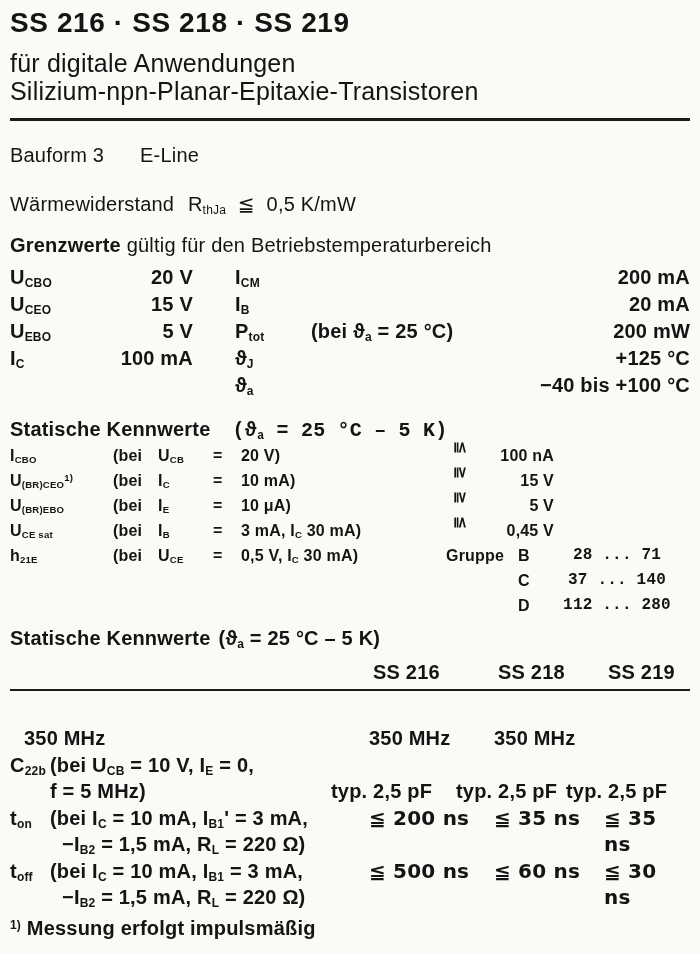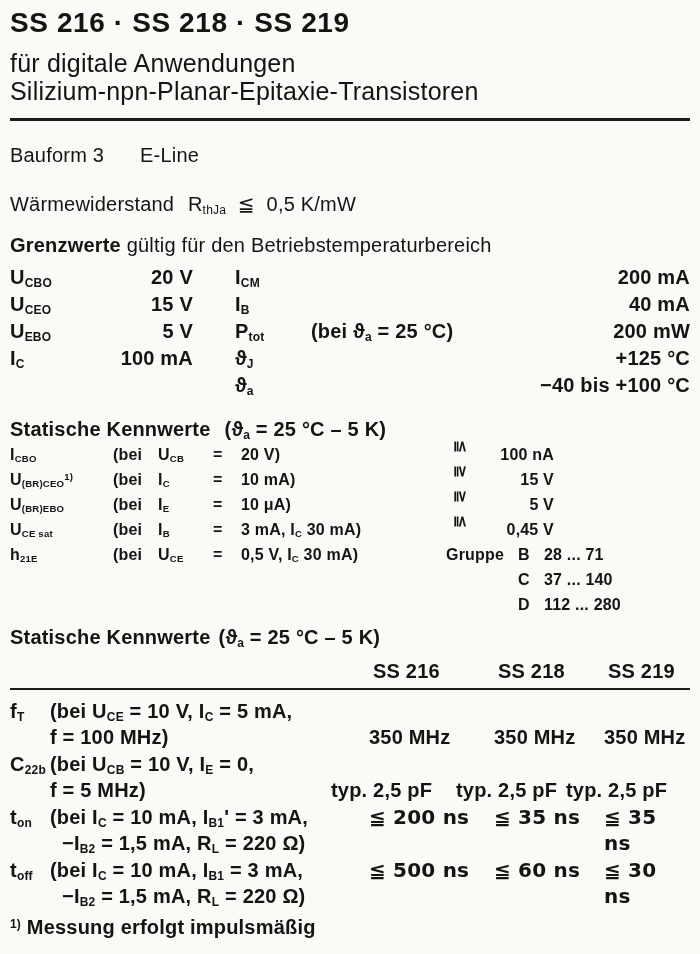--- a/index.html
+++ b/index.html
@@ -28,28 +28,28 @@
   .thermal .sign { margin:0 6px; }
   .grenz-heading { margin-top:17px; font-size:20px; line-height:24px; }
 
   .limits-table { margin-top:7px; font-size:20px; font-weight:700; }
   .lrow { display:grid; grid-template-columns:88px 95px 42px 76px 168px 1fr; line-height:27px; }
   .lrow .v1 { text-align:right; }
   .lrow .cond { font-weight:700; }
   .lrow .v2 { text-align:right; }
 
   .sec-heading { margin-top:18px; font-size:20px; line-height:25px; font-weight:700; }
-  .sec-heading .cond { margin-left:14px; }
+  .sec-heading .cond { margin-left:22px;font-family:Liberation Mono, monospace; }
 
   .static-table { font-size:16px; font-weight:700; }
   .srow { display:grid; grid-template-columns:103px 45px 55px 28px 205px 1fr; line-height:25px; }
   .srow .tail { display:grid; grid-template-columns:30px 78px 1fr; }
   .srow .tailg { display:grid; grid-template-columns:72px 26px 1fr; }
   .srow .limit { text-align:right; }
-  .srow .range { text-align:left; }
+  .srow .range { text-align:center;font-family:Liberation Mono, monospace; }
 
   .dyn-heading { margin-top:8px; font-size:20px; line-height:25px; font-weight:700; }
   .dyn-heading .cond { margin-left:8px; }
   .dyn-cols { margin-top:9px; display:grid; grid-template-columns:345px 125px 110px 1fr;
               font-size:20px; font-weight:700; line-height:24px; }
   .dyn-cols .c { padding-left:18px; }
   .dyn-table { margin-top:8px; font-size:20px; font-weight:700; }
   .drow { display:grid; grid-template-columns:345px 125px 110px 1fr; line-height:26px; margin-bottom:1px; }
   .drow .l1 { display:flex; }
   .drow .p { width:40px; flex:none; }
@@ -96,21 +96,21 @@
       <span class="p2">I<sub>CM</sub></span>
       <span class="cond"></span>
       <span class="v2">200 mA</span>
     </div>
     <div class="lrow">
       <span class="p1">U<sub>CEO</sub></span>
       <span class="v1">15 V</span>
       <span></span>
       <span class="p2">I<sub>B</sub></span>
       <span class="cond"></span>
-      <span class="v2">40 mA</span>
+      <span class="v2">20 mA</span>
     </div>
     <div class="lrow">
       <span class="p1">U<sub>EBO</sub></span>
       <span class="v1">5 V</span>
       <span></span>
       <span class="p2">P<sub>tot</sub></span>
       <span class="cond">(bei ϑ<sub>a</sub> = 25 °C)</span>
       <span class="v2">200 mW</span>
     </div>
     <div class="lrow">
@@ -230,27 +230,20 @@
     <span></span>
     <span class="c">SS 216</span>
     <span class="c">SS 218</span>
     <span class="c">SS 219</span>
   </div>
   <div class="rule-thin"></div>
 
   <div class="dyn-table">
 
     <div class="drow">
-      <div class="lab">
-        <div class="l1">
-          <span class="p">f<sub>T</sub></span>
-          <span>(bei U<sub>CE</sub> = 10 V, I<sub>C</sub> = 5 mA,</span>
-        </div>
-        <div class="l2">f = 100 MHz)</div>
-      </div>
       <div class="vc on2">350 MHz</div>
       <div class="vc on2">350 MHz</div>
       <div class="vc on2">350 MHz</div>
     </div>
 
     <div class="drow">
       <div class="lab">
         <div class="l1">
           <span class="p">C<sub>22b</sub></span>
           <span>(bei U<sub>CB</sub> = 10 V, I<sub>E</sub> = 0,</span>

